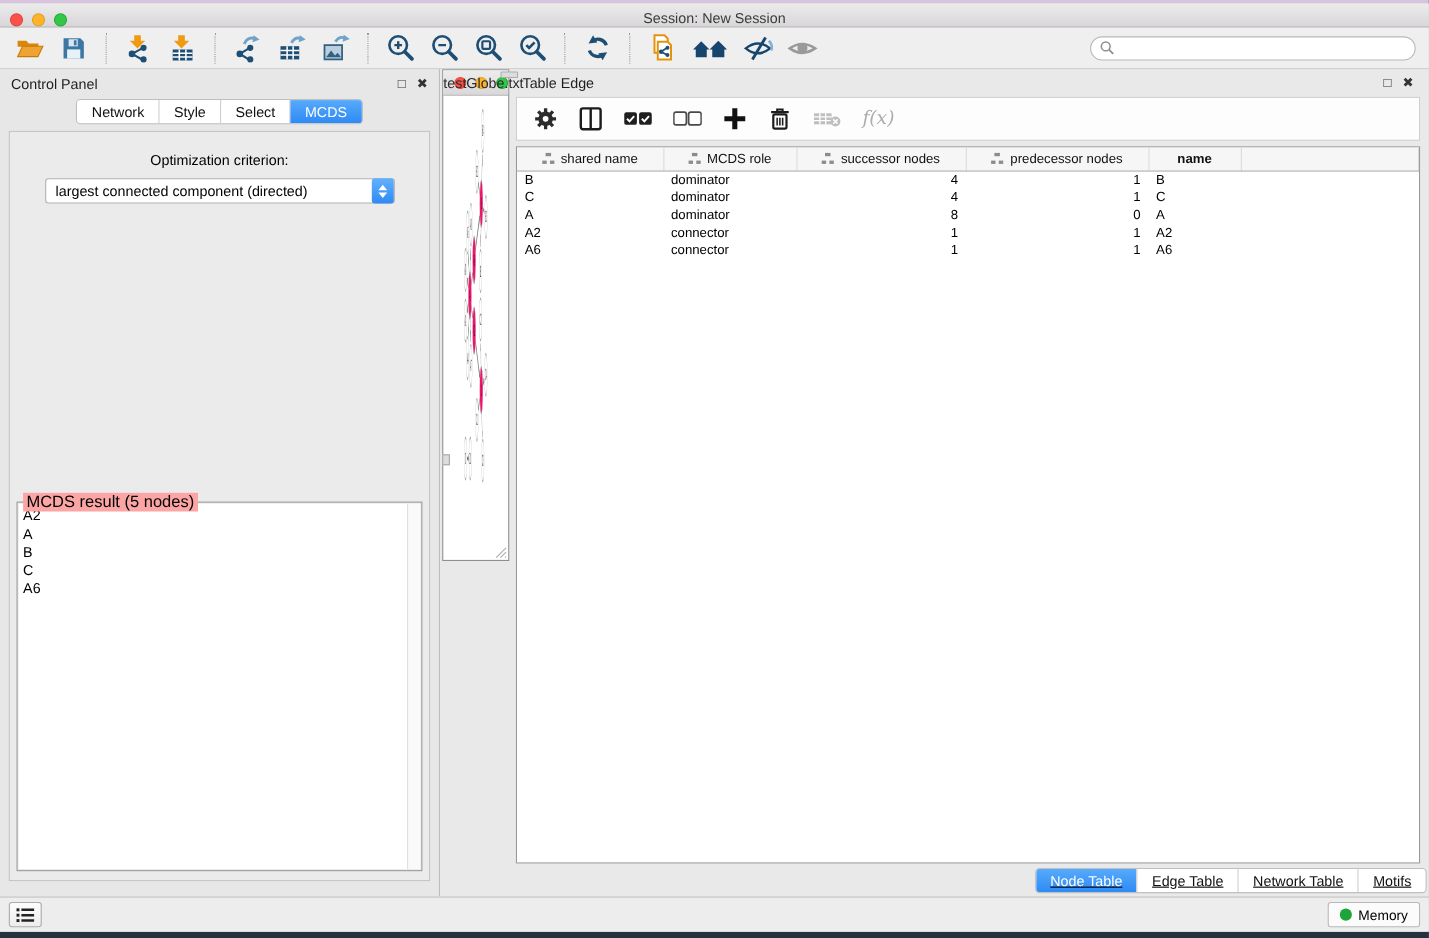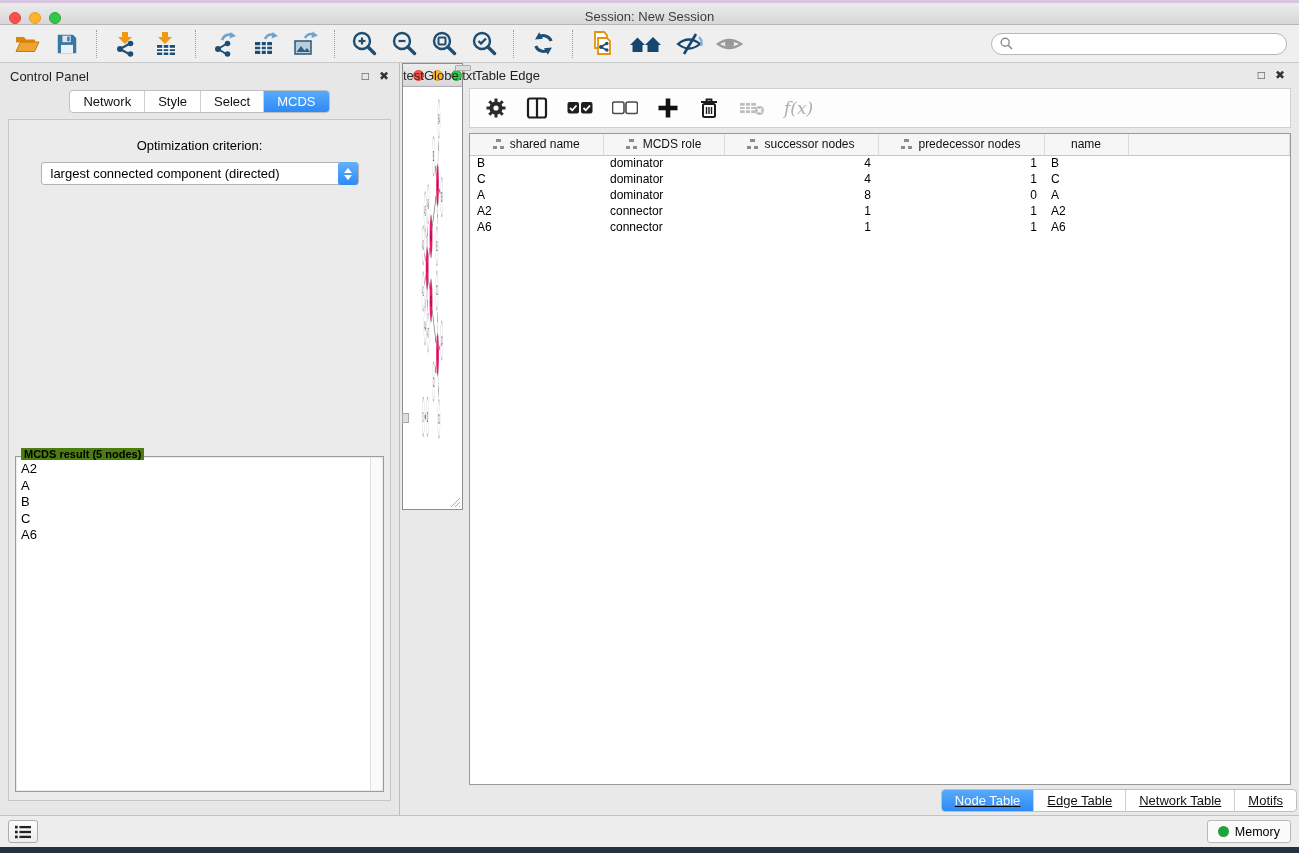--- a/index.html
+++ b/index.html
@@ -40,21 +40,21 @@
   .seg-tab.selected { background:linear-gradient(#57AAFB,#2E8AF5); color:#FFF; }
   .cp-body { flex:1; margin:2px 8px 14px; background:#EBEBEB; border:1px solid #C6C6C6; position:relative; }
   .opt-label { text-align:center; margin-top:18px; font-size:13px; color:#000; }
   .opt-select { margin:9px auto 0; width:318px; height:23px; background:#FFF; border:1px solid #B2B2B2; border-radius:3px; position:relative; display:flex; align-items:center; padding:0 24px 0 9px; font-size:13px; color:#000; cursor:pointer; }
   .stepper { position:absolute; right:0; top:-1px; bottom:-1px; width:20px; background:linear-gradient(#63B1FC,#2E8AF5); border-radius:3px; display:flex; flex-direction:column; align-items:center; justify-content:center; gap:2px; }
   .tri-up { width:0; height:0; border-left:4px solid transparent; border-right:4px solid transparent; border-bottom:5px solid #FFF; }
   .tri-down { width:0; height:0; border-left:4px solid transparent; border-right:4px solid transparent; border-top:5px solid #FFF; }
   .btn-row { display:flex; justify-content:center; gap:14px; margin-top:12px; }
   .push-btn { height:22px; padding:0 15px; background:linear-gradient(#FFFFFF,#F1F1F1); border:1px solid #BDBDBD; border-radius:4px; font-size:13px; color:#111; cursor:pointer; font-family:inherit; }
   .result-box { position:absolute; left:6px; right:6px; bottom:8px; height:336px; border:1px solid #9C9C9C; }
-  .result-legend { position:absolute; top:-9px; left:5px; background:#4d7c0f; padding:0 3px; font-size:11px; color:#000;font-weight:bold; }
+  .result-legend { position:absolute; top:-9px; left:5px; background:#fca5a5; padding:0 3px; font-size:15px; color:#000; }
   .result-list { position:absolute; inset:1px; background:#FFF; padding:3px 0 0 4px; overflow:hidden; }
   .result-item { font-size:13px; line-height:16.5px; color:#000; }
   .result-scroll { position:absolute; top:1px; bottom:1px; right:1px; width:12px; background:#FAFAFA; border-left:1px solid #E0E0E0; }
 
   
   .right-area { flex:1; display:flex; flex-direction:row; background:#E9E9E9; padding:0 2px; min-width:0; }
   .network-window { height:447px; border:1px solid #8E8E8E; background:#FFF; position:relative; }
   .nw-titlebar { height:23px; background:linear-gradient(#EEEDEE,#D9D7D9); border-bottom:1px solid #AFADAF; position:relative; display:flex; align-items:center; }
   .nw-titlebar .lights { margin-left:10px; gap:8px; }
   .nw-titlebar .light { width:11px; height:11px; }
@@ -541,21 +541,21 @@
                       <span class="tree-icon"></span>
                       <span>successor nodes</span>
                     </span>
                   </th>
                   <th style="width: 166px;">
                     <span class="th-inner">
                       <span class="tree-icon"></span>
                       <span>predecessor nodes</span>
                     </span>
                   </th>
-                  <th style="width: 84px;">
+                  <th style="width: 84px; font-weight: bold;">
                     <span class="th-inner">
                       <span>name</span>
                     </span>
                   </th>
                   <th>
                     <span class="th-inner">
                       <span></span>
                     </span>
                   </th>
                 </tr>

